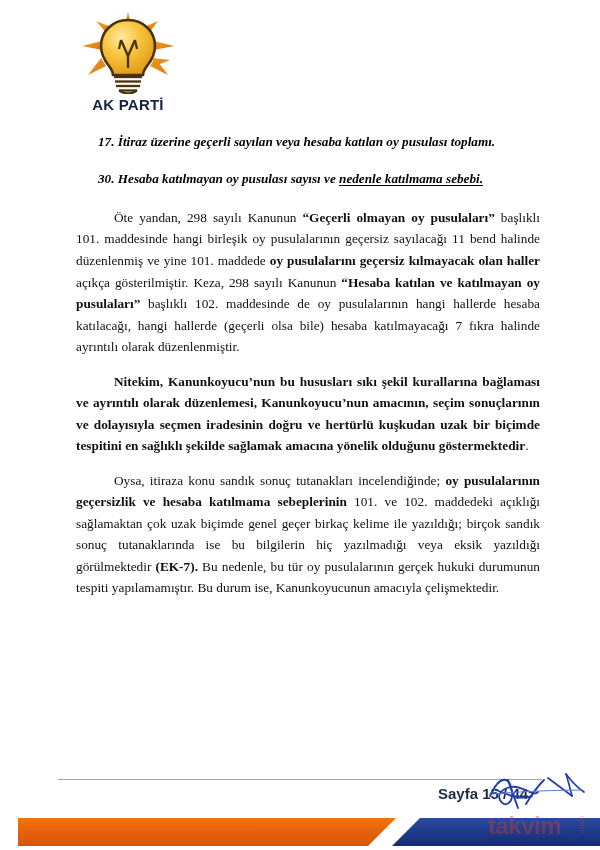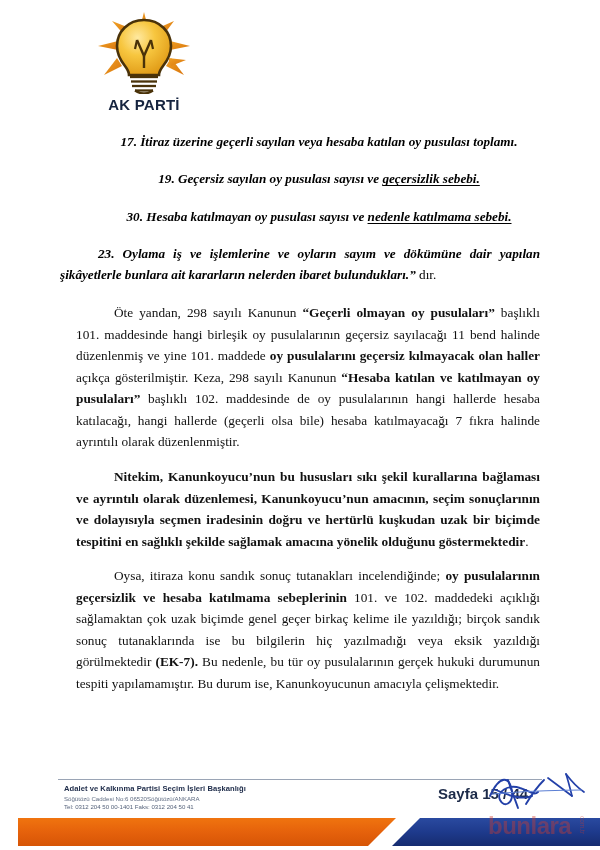--- a/index.html
+++ b/index.html
@@ -21,21 +21,21 @@
   
   .header {
     position: absolute;
     left: 0;
     top: 0;
     width: 600px;
     height: 122px;
   }
   .logo-wrap {
     position: absolute;
-    left: 88px;
+    left: 72px;
     top: 12px;
     width: 112px;
     height: 104px;
     text-decoration: underline;
   }
   .logo-mark {
     position: absolute;
     left: 8px;
     top: 0;
     width: 96px;
@@ -69,21 +69,21 @@
     color: #111111;
     text-indent: 38px;
   }
   .item {
     font-style: italic;
     font-weight: bold;
     font-size: 13.2px;
     line-height: 1.55;
     margin-bottom: 17px;
     text-indent: 38px;
-    text-align: center;
+    text-align: left;
   }
   .item.wrap { text-align: justify; }
   .item u {
     text-decoration: underline;
     text-underline-offset: 2px;
   }
   .item .tail {
     font-style: normal;
     font-weight: normal;
   }
@@ -225,46 +225,35 @@
       <div class="logo-word">AK PARTİ</div>
     </div>
   </div>
 
   <div class="content">
 
     <div class="item">
       <span>17. İtiraz üzerine geçerli sayılan veya hesaba katılan oy pusulası toplamı.</span>
     </div>
 
-    <div class="item">
-      <span>19. Geçersiz sayılan oy pusulası sayısı ve </span><u>geçersizlik sebebi.</u>
-    </div>
 
     <div class="item">
       <span>30. Hesaba katılmayan oy pusulası sayısı ve </span><u>nedenle katılmama sebebi.</u>
     </div>
 
 
-    <div class="item wrap">
-      <span>23. Oylama iş ve işlemlerine ve oyların sayım ve dökümüne dair yapılan şikâyetlerle bunlara ait kararların nelerden ibaret bulundukları.”</span><span class="tail"> dır.</span>
-    </div>
 
     <p><span>Öte yandan, 298 sayılı Kanunun </span><b>“Geçerli olmayan oy pusulaları”</b><span> başlıklı 101. maddesinde hangi birleşik oy pusulalarının geçersiz sayılacağı 11 bend halinde düzenlenmiş ve yine 101. maddede </span><b>oy pusulalarını geçersiz kılmayacak olan haller</b><span>  açıkça gösterilmiştir. Keza, 298 sayılı Kanunun </span><b>“Hesaba katılan ve katılmayan oy pusulaları”</b><span> başlıklı 102. maddesinde de oy pusulalarının hangi hallerde hesaba katılacağı, hangi hallerde (geçerli olsa bile) hesaba katılmayacağı 7 fıkra halinde ayrıntılı olarak düzenlenmiştir.</span></p>
     <p class="allbold"><b>Nitekim, Kanunkoyucu’nun bu hususları sıkı şekil kurallarına bağlaması ve ayrıntılı olarak düzenlemesi, Kanunkoyucu’nun amacının, seçim sonuçlarının ve dolayısıyla  seçmen iradesinin doğru ve hertürlü kuşkudan uzak bir biçimde tespitini en sağlıklı şekilde sağlamak amacına yönelik olduğunu göstermektedir</b><span class="plain">.</span></p>
     <p><span>Oysa, itiraza konu sandık sonuç tutanakları incelendiğinde; </span><b>oy pusulalarının geçersizlik ve hesaba katılmama sebeplerinin</b><span> 101. ve 102. maddedeki açıklığı sağlamaktan çok uzak biçimde genel geçer birkaç kelime ile yazıldığı; birçok sandık sonuç tutanaklarında ise bu bilgilerin hiç yazılmadığı veya eksik yazıldığı görülmektedir </span><b>(EK-7).</b><span> Bu nedenle, bu tür oy pusulalarının gerçek hukuki durumunun tespiti yapılamamıştır. Bu durum ise, Kanunkoyucunun amacıyla çelişmektedir.</span></p>
 
   </div>
 
   <div class="footer-rule"></div>
 
-  <div class="footer-left">
-    <div class="footer-org">Adalet ve Kalkınma Partisi Seçim İşleri Başkanlığı</div>
-    <div class="footer-addr">Söğütözü Caddesi No:6  06520Söğütözü/ANKARA</div>
-    <div class="footer-tel">Tel: 0312 204 50 00-1401   Faks: 0312 204 50 41</div>
-  </div>
 
   <div class="page-number">Sayfa 15 / 44</div>
 
   <div class="signature">
     <svg viewBox="0 0 104 48" width="104" height="48">
       <g fill="none" stroke="#2340a8" stroke-width="1.9" stroke-linecap="round">
         <path d="M4 30 C14 8, 24 10, 26 26 C27 38, 18 42, 14 34 C10 26, 22 18, 34 22 C44 25, 48 30, 52 26"></path>
         <path d="M10 24 C24 30, 36 34, 46 30"></path>
         <path d="M22 14 C26 26, 30 36, 32 42"></path>
         <path d="M40 38 C46 28, 52 20, 58 14"></path>
@@ -293,16 +282,16 @@
         </linearGradient>
       </defs>
       <rect x="0" y="0" width="600" height="36" fill="#ffffff"></rect>
       <polygon points="18,4 400,4 372,32 18,32" fill="url(#orangeG)"></polygon>
       <polygon points="404,4 600,4 600,32 378,32" fill="url(#blueG)"></polygon>
       <polygon points="396,4 420,4 392,32 368,32" fill="#ffffff"></polygon>
     </svg>
     
   </div>
 
-  <div class="watermark">bunlara</div>
+  <div class="watermark">takvim</div>
   <div class="watermark-sub">com.tr</div>
 
 </div>
 
 </body></html>

